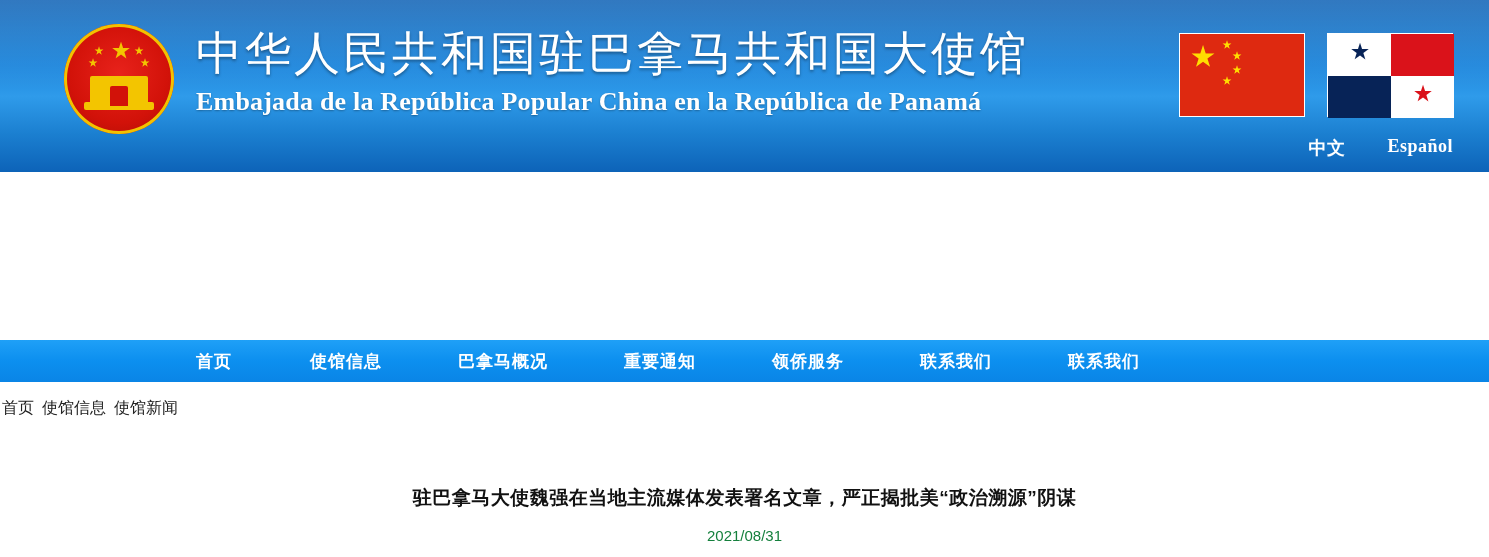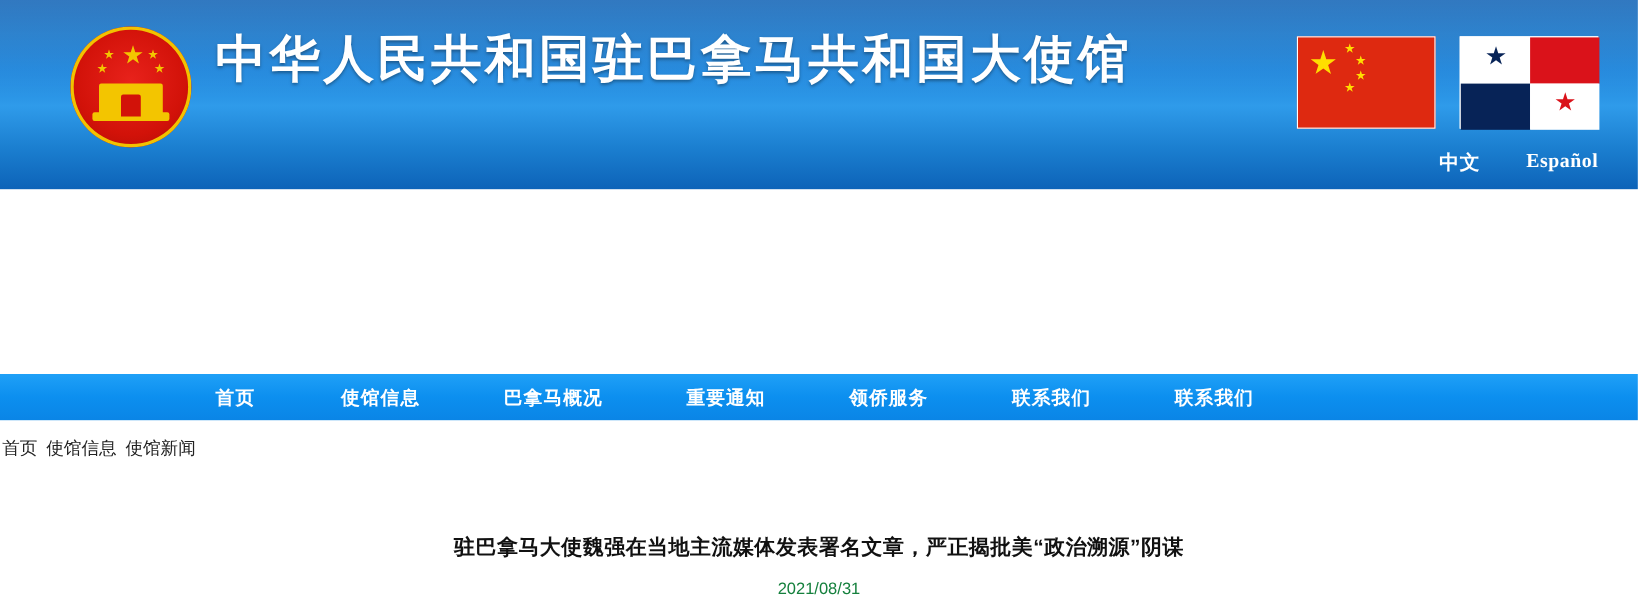--- a/index.html
+++ b/index.html
@@ -85,21 +85,21 @@
   .emblem .ms4 { left: 76px; top: 34px; }
 
   .titles {
     position: absolute;
     left: 196px; top: 22px;
     z-index: 3;
   }
   .title-cn {
     color: #ffffff;
     font-size: 46px;
-    font-weight: 700;
+    font-weight: 400;
     letter-spacing: 3px;
     line-height: 62px;
     text-shadow: 0 2px 3px rgba(0,0,0,0.35);
     white-space: nowrap;
   }
   .title-es {
     color: #ffffff;
     font-family: "Liberation Serif", serif;
     font-size: 26px;
     font-weight: 700;
@@ -234,20 +234,21 @@
     <span class="bigstar">★</span>
     <span class="ministar ms1">★</span>
     <span class="ministar ms2">★</span>
     <span class="ministar ms3">★</span>
     <span class="ministar ms4">★</span>
     <span class="gate"></span>
   </div>
 
   <div class="titles">
     <div class="title-cn">中华人民共和国驻巴拿马共和国大使馆</div>
+    <div class="title-es">Embajada de la República Popular China en la República de Panamá</div>
   </div>
 
   <div class="flag flag-cn">
     <span class="s-big">★</span>
     <span class="s-sm a">★</span>
     <span class="s-sm b">★</span>
     <span class="s-sm c">★</span>
     <span class="s-sm d">★</span>
   </div>
 

